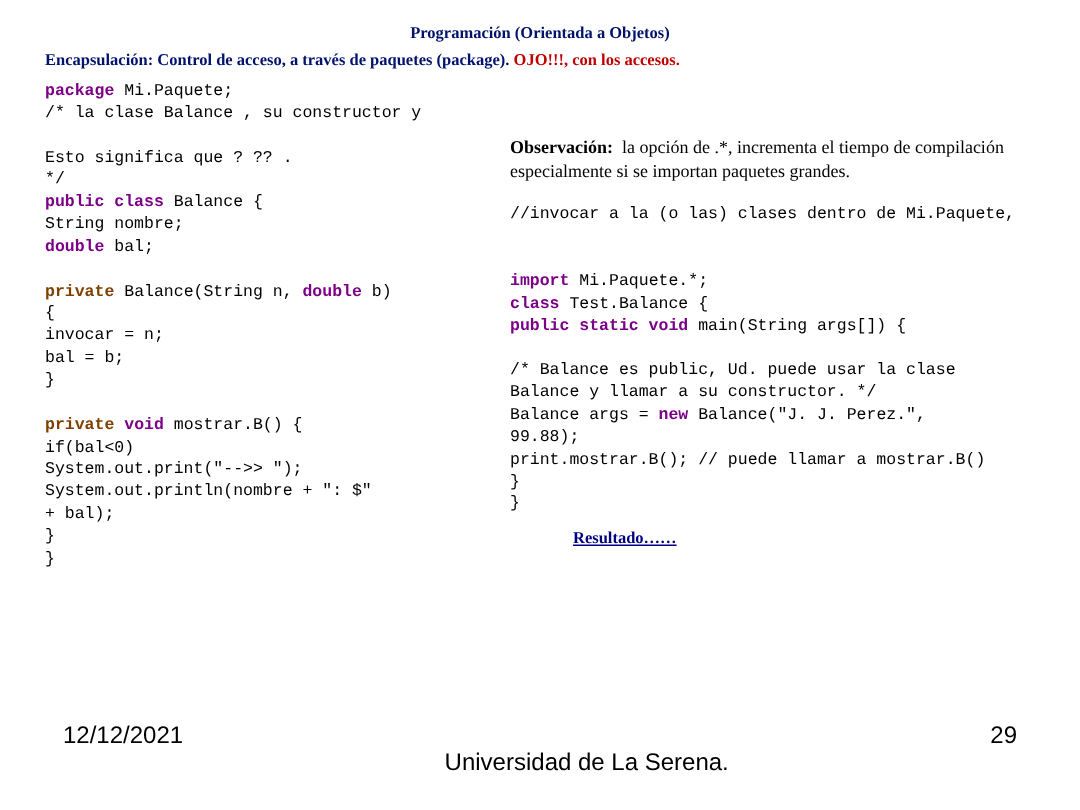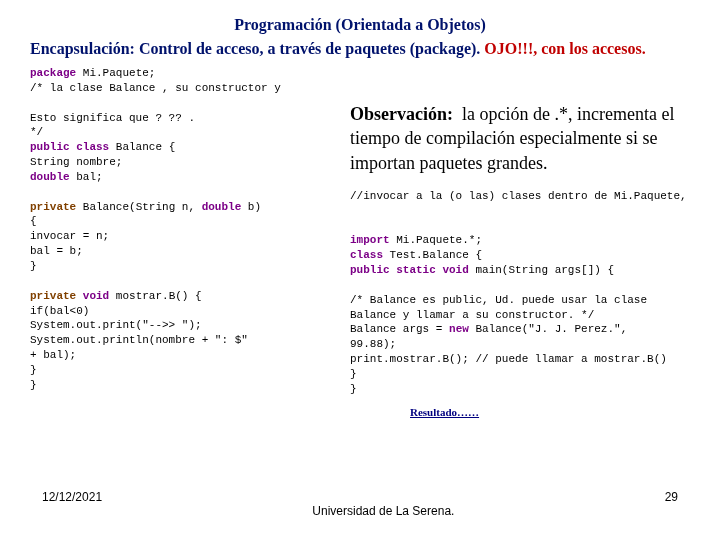--- a/index.html
+++ b/index.html
@@ -16,68 +16,67 @@
     width: 720px;
     height: 540px;
     position: relative;
     padding: 10px 30px 0 30px;
     box-sizing: border-box;
   }
   .title {
     text-align: center;
     color: #00126c;
     font-weight: bold;
-    font-size: 16px;
+    font-size: 11px;
     margin: 6px 0 6px 0;
   }
   .subtitle {
     color: #00126c;
     font-weight: bold;
-    font-size: 16px;
+    font-size: 11px;
     margin-bottom: 8px;
   }
   .subtitle .ojo { color: #c00000; }
   .content {
     display: flex;
     gap: 10px;
-    justify-content: space-between;
   }
   .col {
     font-family: "Courier New", monospace;
     font-size: 11px;
     line-height: 1.35;
   }
   .col-left { width: 300px; }
   .col-right { width: 340px; position:relative; }
   .kw-violet { color: #7c0087; font-weight: bold; }
   .kw-brown  { color: #804000; font-weight: bold; }
   .obs {
     font-family: "Times New Roman", Times, serif;
-    font-size: 18px;
+    font-size: 12px;
     margin: 36px 0 14px 0;
     line-height:1.35;
   }
   .obs b { font-weight: bold; }
   .resultado {
     font-family: "Times New Roman", Times, serif;
     font-weight: bold;
     color: #000080;
     text-decoration: underline;
     margin-top:8px;
-    margin-left:60px;
+    margin-left:42px;
   }
   .footer {
     position: absolute;
     bottom: 22px;
     left: 0;
     width: 720px;
     display: flex;
     justify-content: flex-end;
     font-family: Arial, sans-serif;
-    font-size: 12px;
+    font-size: 16px;
     padding: 0 42px;
     box-sizing: border-box;
     align-items: flex-start;
   }
   .footer .center { text-align: center; flex:1; }
 </style>
 </head>
 <body>
 
 <div class="slide">

